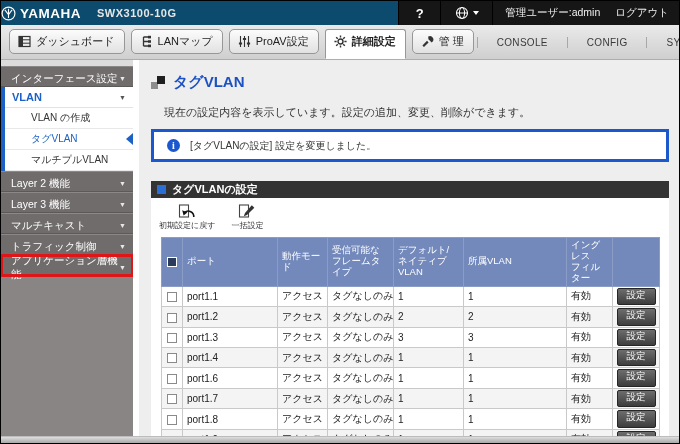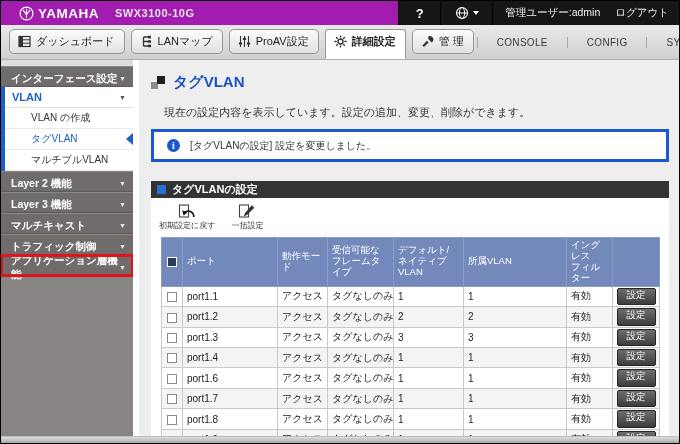--- a/index.html
+++ b/index.html
@@ -6,21 +6,21 @@
   * { box-sizing:border-box; }
   .page {
     width:680px; height:444px;
     font-family:"Liberation Sans","DejaVu Sans",sans-serif;
     border:1px solid #000;
     display:flex; flex-direction:column;
     overflow:hidden; background:#efeeee;
   }
 
   
-  .topbar { height:24px; background:#a21caf; color:#fff; display:flex; align-items:center; flex-shrink:0; padding-left:18px; }
+  .topbar { height:24px; background:#0c4a6e; color:#fff; display:flex; align-items:center; flex-shrink:0; padding-left:0; }
   .brand { display:flex; align-items:center; gap:4px; }
   .brand-name { font-weight:bold; font-size:13.5px; letter-spacing:.5px; }
   .model { font-size:11px; font-weight:bold; color:#e6e6e6; margin-left:16px; letter-spacing:.5px; }
   .topbar-right { margin-left:auto; display:flex; align-items:stretch; height:100%; }
   .help-btn { width:42px; display:flex; align-items:center; justify-content:center; font-size:13px; font-weight:bold; background:#161616; border-left:1px solid #000; cursor:pointer; }
   .lang-btn { width:52px; display:flex; align-items:center; justify-content:center; gap:4px; background:#161616; border-left:1px solid #000; cursor:pointer; }
   .caret { width:0; height:0; border-left:3.5px solid transparent; border-right:3.5px solid transparent; border-top:4px solid #fff; }
   .user-area { display:flex; align-items:center; gap:15px; background:#161616; border-left:1px solid #000; padding:0 10px 0 12px; font-size:10.5px; color:#f0f0f0; }
   .logout { cursor:pointer; }
 
@@ -31,21 +31,21 @@
   .tab svg { flex-shrink:0; }
   .tab-links { margin-left:auto; display:flex; align-items:center; font-size:10px; color:#3a3a3a; margin-bottom:11px; }
   .tab-links .link { padding:0 19px; border-left:1px solid #a8a8a8; cursor:pointer; letter-spacing:.3px; }
 
   
   .body { flex:1; display:flex; overflow:hidden; }
   .sidebar-col { width:132px; flex-shrink:0; display:flex; flex-direction:column; background:#8a8585; }
   .sidebar-strip { height:6px; background:#dddcdc; }
   .gutter { width:6px; background:#fff; flex-shrink:0; }
 
-  .nav-group { height:21px; display:flex; align-items:center; background:#716c6c; border-top:1px solid #8d8888; border-bottom:1px solid #5e5959; color:#fff; font-weight:bold; font-size:10.5px; padding:4px 7px 0 10px; cursor:pointer; }
+  .nav-group { height:21px; display:flex; align-items:center; background:#716c6c; border-top:1px solid #8d8888; border-bottom:1px solid #5e5959; color:#fff; font-weight:normal; font-size:10.5px; padding:4px 7px 0 10px; cursor:pointer; }
   .nav-group .arrow, .nav-subhead .arrow { margin-left:auto; font-size:7px; }
   .nav-group .arrow { color:#e8e8e8; }
   .nav-group.highlighted { outline:3px solid #e01518; outline-offset:-2px;align-items:center; }
   .vlan-block { background:#fff; border-left:4px solid #1c61c7; }
   .nav-subhead { height:21px; display:flex; align-items:center; color:#1c61c7; font-weight:bold; font-size:11px; padding:0 7px 0 7px; border-bottom:1px solid #e3e3e3; cursor:pointer; }
   .nav-subhead .arrow { color:#555; }
   .nav-item { height:21px; display:flex; align-items:center; font-size:10px; color:#333; padding-left:26px; border-bottom:1px solid #e8e8e8; position:relative; cursor:pointer; background:#fff; }
   .nav-item.current { color:#1c61c7; }
   .cur-marker { position:absolute; right:0; top:50%; transform:translateY(-50%); width:0; height:0; border-top:6px solid transparent; border-bottom:6px solid transparent; border-right:7px solid #1c61c7; }
 

